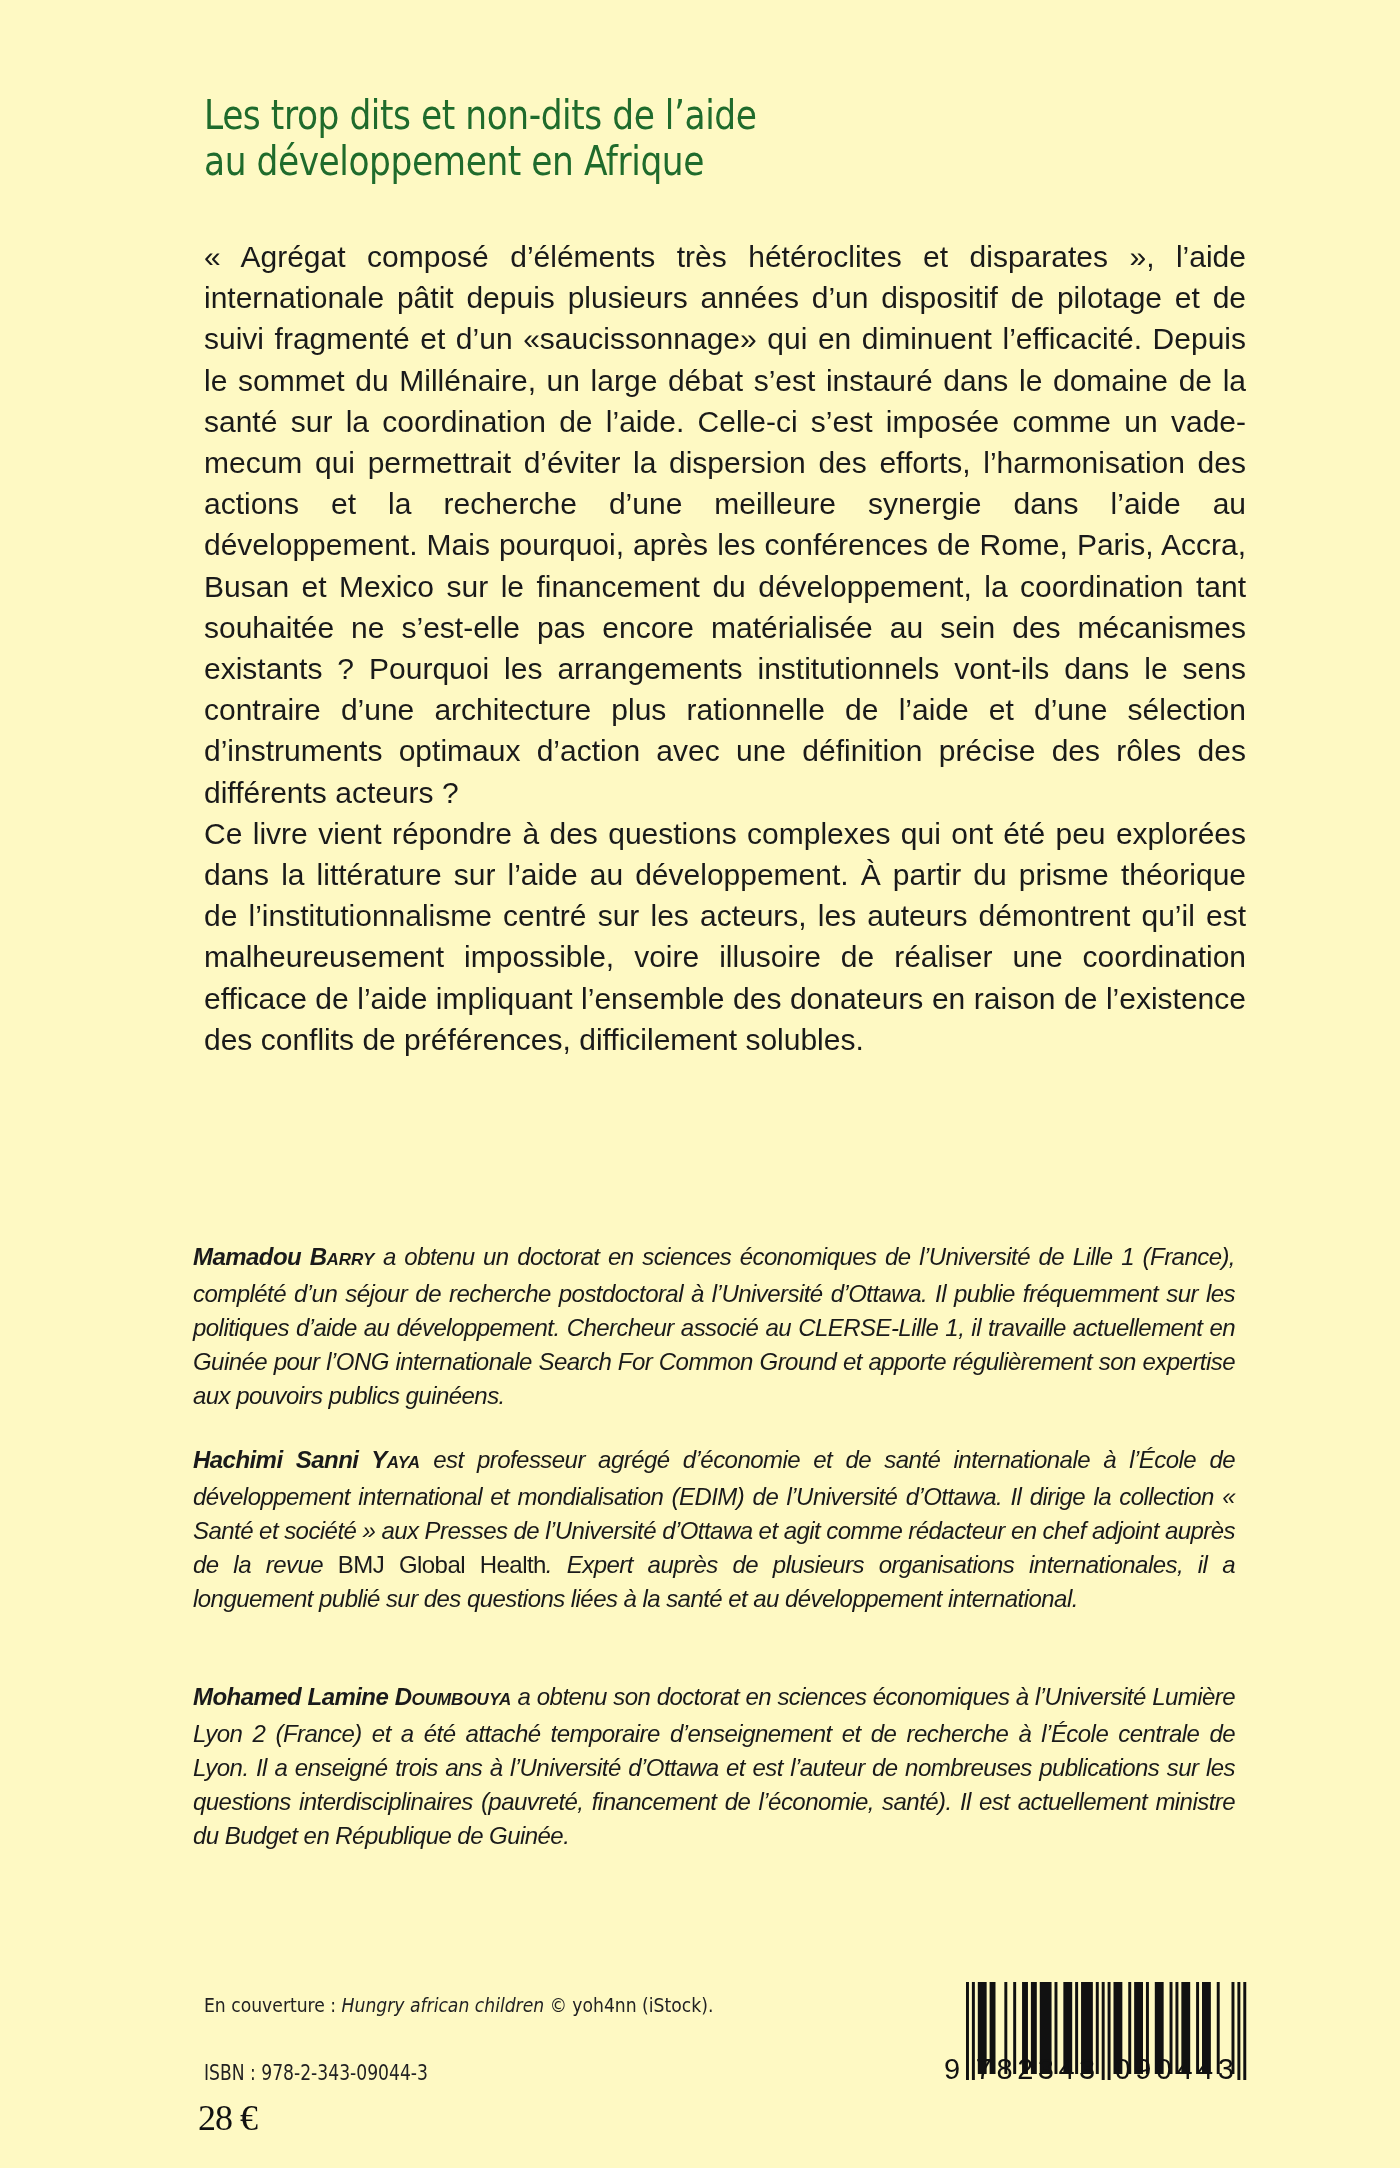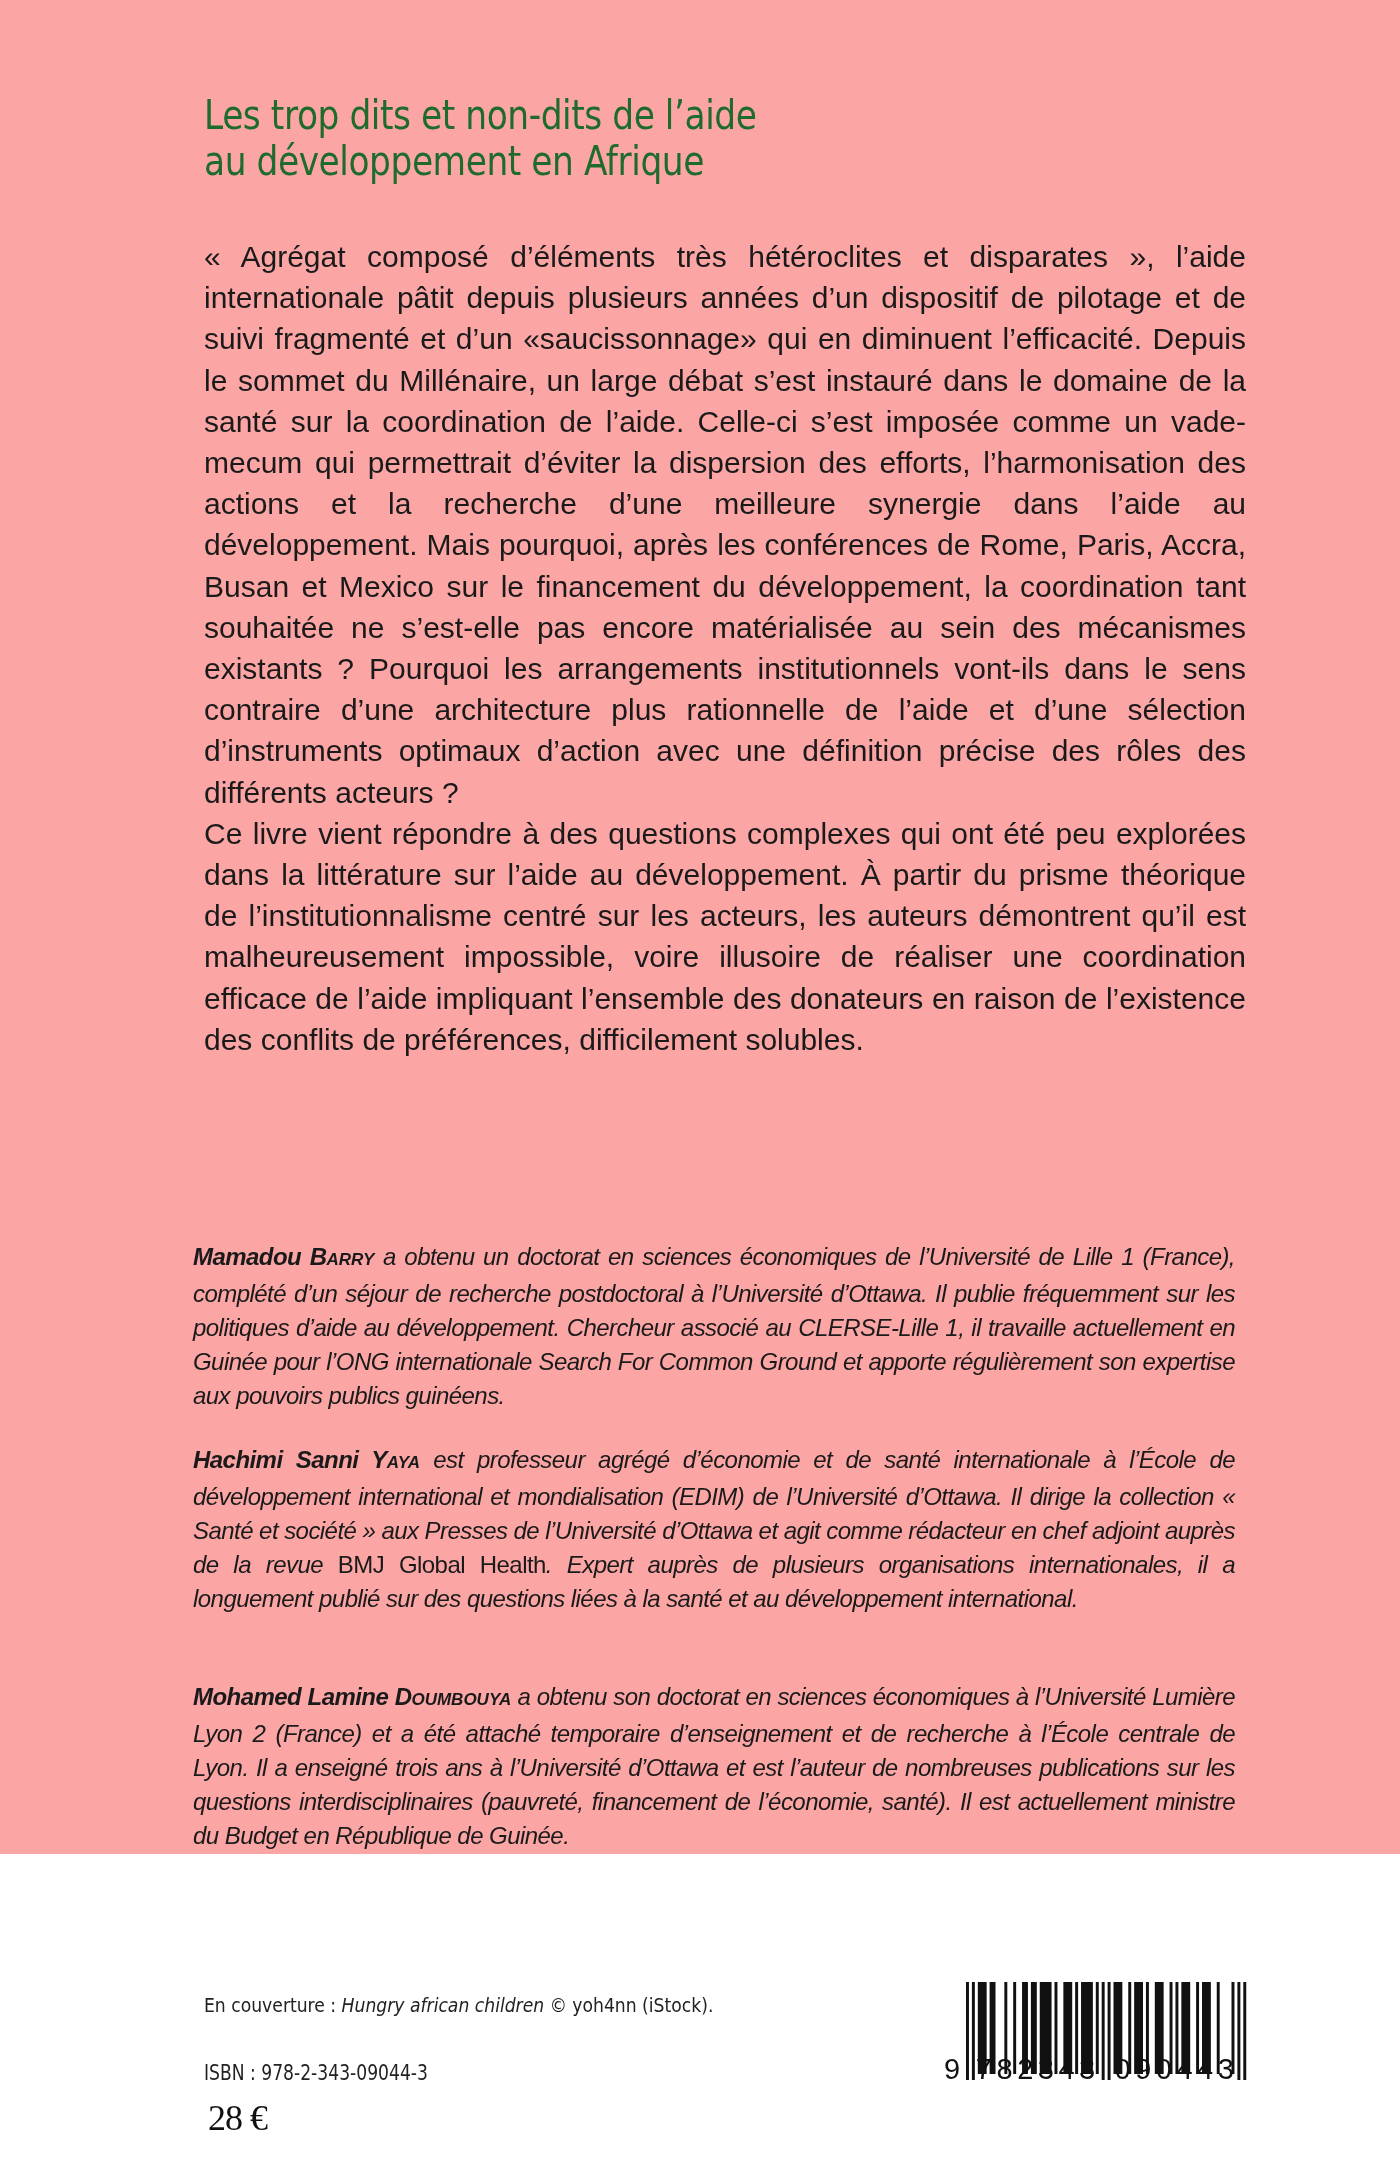--- a/index.html
+++ b/index.html
@@ -1,17 +1,17 @@
 <!DOCTYPE html>
 <html><head>
 <meta charset="utf-8">
 <style>
   html, body { margin: 0; padding: 0; background: #ffffff; }
   body { width: 1400px; height: 2168px; position: relative; overflow: hidden; }
-  .page { position: absolute; left: 0; top: 0; width: 1400px; height: 1854px; background: #fca5a5; }
+  .page { position: absolute; left: 0; top: 0; width: 1400px; height: 2168px; background: #fef9c3; }
 
   .title {
     position: absolute; left: 204px; top: 92px; width: 1000px;
     font-family: "DejaVu Sans", sans-serif;
     font-size: 40px; line-height: 46px;
     color: #1f6b2c; letter-spacing: -0.5px;
     transform: scaleX(0.86); transform-origin: left top;
     margin: 0; font-weight: normal;
   }
   .title span { display: block; }
@@ -44,21 +44,21 @@
     transform: scaleX(0.86); transform-origin: left top; white-space: nowrap;
   }
   .credit i { font-style: italic; }
 
   .isbn {
     position: absolute; left: 204px; top: 2060px;
     font-family: "DejaVu Sans", sans-serif; font-size: 22px; color: #222;
     transform: scaleX(0.78); transform-origin: left top; white-space: nowrap;
   }
   .price {
-    position: absolute; left: 208px; top: 2097px;
+    position: absolute; left: 198px; top: 2097px;
     font-family: "Liberation Serif", serif; font-size: 36px; color: #111;
     white-space: nowrap; letter-spacing: -1px;
   }
 
   .barcode {
     position: absolute; left: 936px; top: 1960px; width: 320px; height: 120px;
   }
   .barcode svg { display: block; }
   .barcode-digits {
     position: absolute; left: 936px; top: 2053px; width: 320px; height: 40px;

